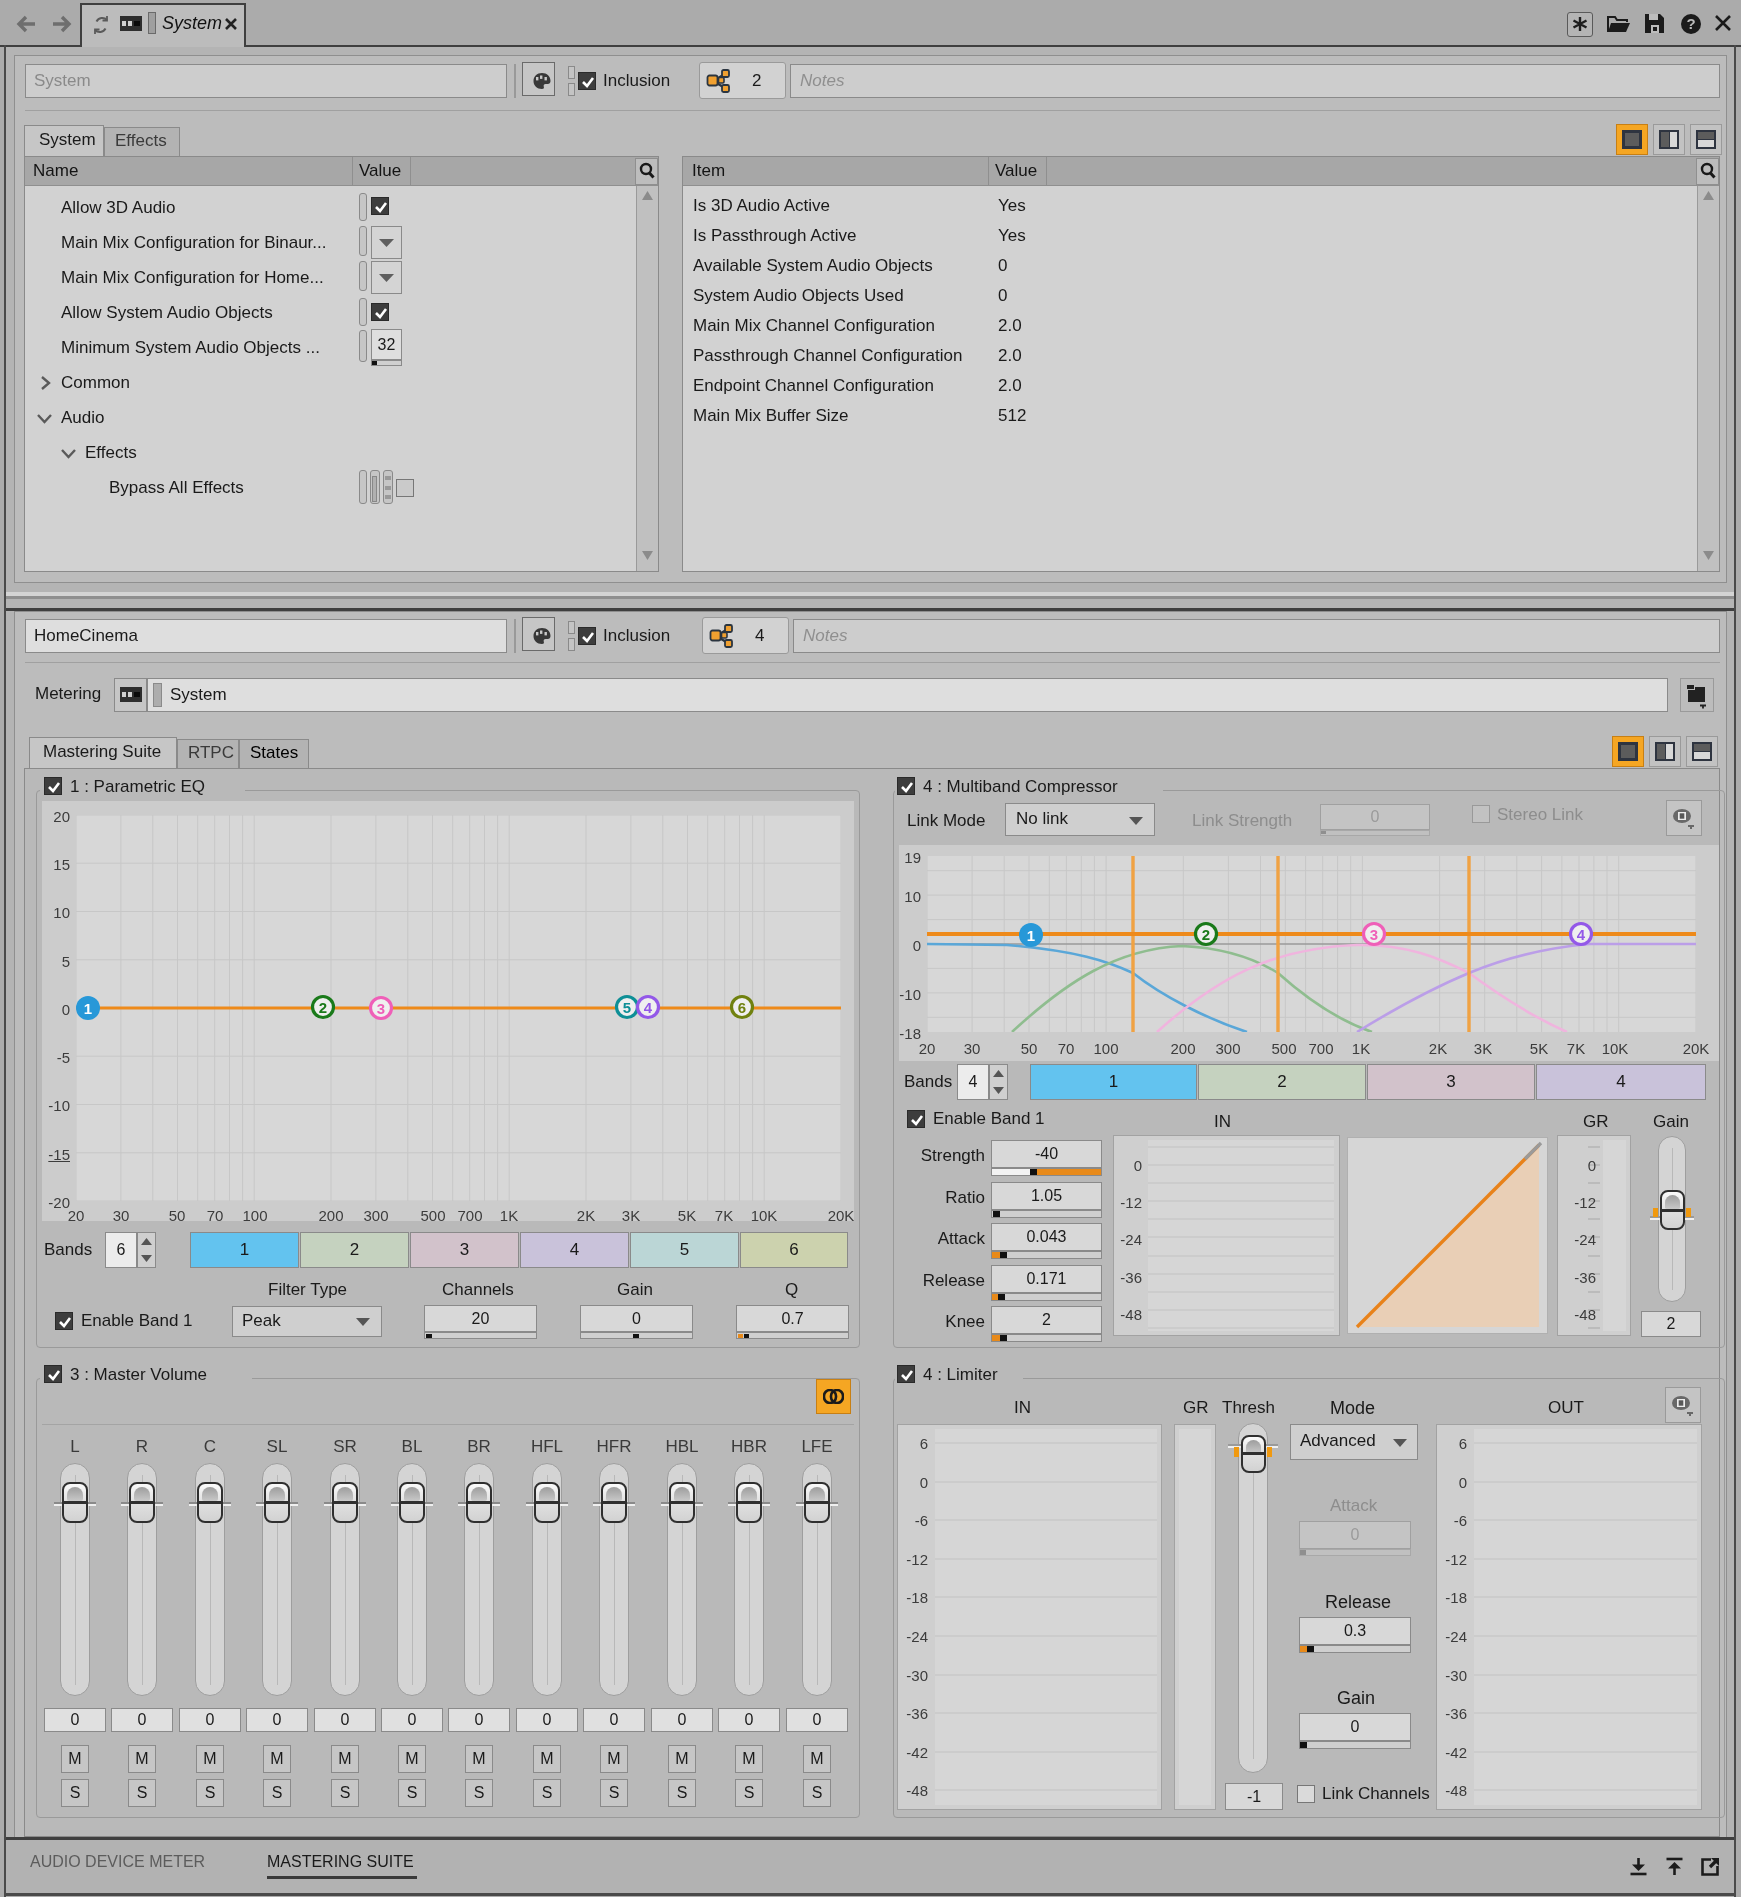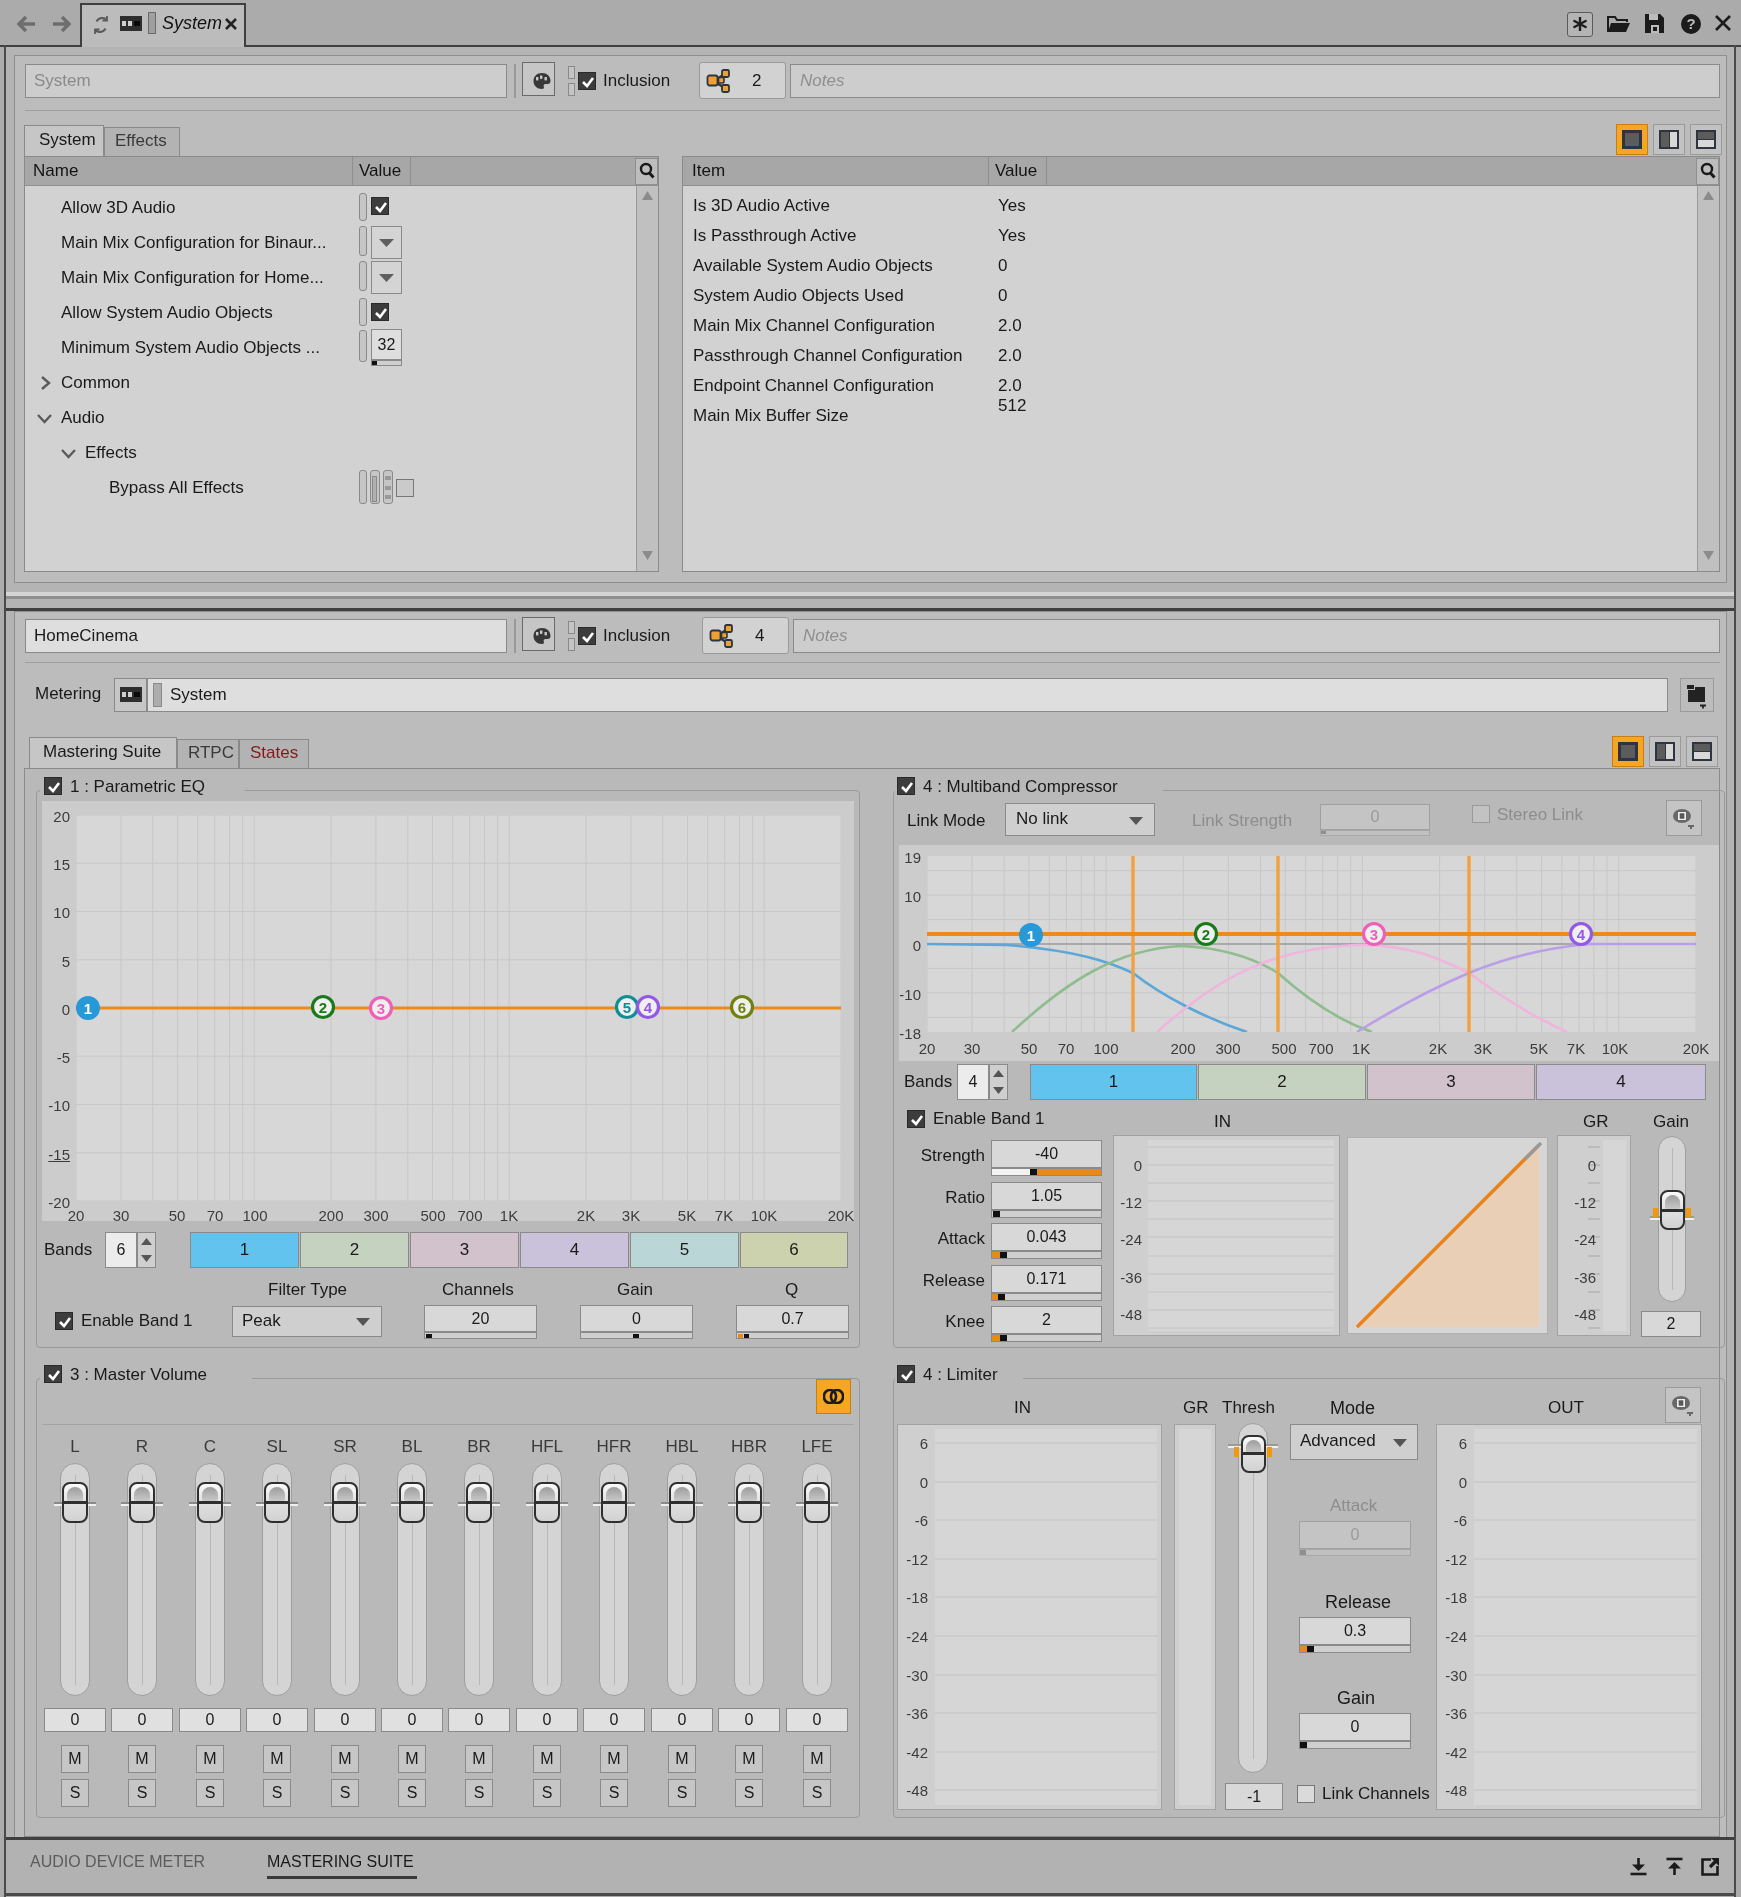--- a/index.html
+++ b/index.html
@@ -226,21 +226,21 @@
     <div class="txt" style="left:998px;top:256px;font-size:17px;">0</div>
   <div class="txt" style="left:693px;top:286px;font-size:17px;">System Audio Objects Used</div>
     <div class="txt" style="left:998px;top:286px;font-size:17px;">0</div>
   <div class="txt" style="left:693px;top:316px;font-size:17px;">Main Mix Channel Configuration</div>
     <div class="txt" style="left:998px;top:316px;font-size:17px;">2.0</div>
   <div class="txt" style="left:693px;top:346px;font-size:17px;">Passthrough Channel Configuration</div>
     <div class="txt" style="left:998px;top:346px;font-size:17px;">2.0</div>
   <div class="txt" style="left:693px;top:376px;font-size:17px;">Endpoint Channel Configuration</div>
     <div class="txt" style="left:998px;top:376px;font-size:17px;">2.0</div>
   <div class="txt" style="left:693px;top:406px;font-size:17px;">Main Mix Buffer Size</div>
-    <div class="txt" style="left:998px;top:396px;font-size:17px;">512</div>
+    <div class="txt" style="left:998px;top:406px;font-size:17px;">512</div>
 
   <div class="abs" style="left:6px;top:592px;width:1728px;height:4px;background:#d4d4d4;"></div>
   <div class="abs" style="left:6px;top:596px;width:1728px;height:3px;background:#8f8f8f;"></div>
 
   <div class="abs" style="left:6px;top:599px;width:1728px;height:1295px;background:#b4b4b4;"></div>
   <div class="abs" style="left:5px;top:608px;width:1731px;height:3px;background:#3f3f3f;"></div>
   <div class="panel" style="left:14px;top:611px;width:1713px;height:1280px;border:1px solid #8f8f8f;"></div>
 
   <div class="inp" style="left:25px;top:619px;width:482px;height:34px;background:#dedede;"></div>
   <div class="txt" style="left:34px;top:626px;font-size:17px;color:#1a1a1a;">HomeCinema</div>
@@ -289,21 +289,21 @@
     <rect x="1" y="2" width="7" height="4" fill="#222"></rect>
     <path d="M9 4 H19 V19 H2 V7 H9 Z" fill="#222"></path>
     <path d="M14 22.5 H20 M17 22.5 V25.5" stroke="#222" stroke-width="1.8"></path>
   </svg>
 
   <div class="abs" style="left:29px;top:737px;width:148px;height:31px;background:#c6c6c6;border:1px solid #8a8a8a;border-bottom:none;box-sizing:border-box;"></div>
   <div class="abs" style="left:177px;top:739px;width:62px;height:29px;background:#b3b3b3;border:1px solid #8a8a8a;border-bottom:none;box-sizing:border-box;"></div>
   <div class="abs" style="left:239px;top:739px;width:70px;height:29px;background:#b3b3b3;border:1px solid #8a8a8a;border-bottom:none;box-sizing:border-box;"></div>
   <div class="txt" style="left:43px;top:742px;font-size:17px;">Mastering Suite</div>
   <div class="txt" style="left:188px;top:743px;font-size:17px;color:#3a3a3a;">RTPC</div>
-  <div class="txt" style="left:250px;top:743px;font-size:17px;color:#7f1d1d;">States</div>
+  <div class="txt" style="left:250px;top:743px;font-size:17px;color:#000000;">States</div>
 
   <div class="abs" style="left:1612px;top:736px;width:32px;height:31px;background:#f5a623;border:1px solid #c77f14;box-sizing:border-box;"></div>
   <div class="abs" style="left:1618px;top:742px;width:20px;height:19px;background:#2e3440;"></div>
   <div class="abs" style="left:1621px;top:745px;width:14px;height:13px;background:#5c5c5c;"></div>
   <div class="abs" style="left:1649px;top:736px;width:32px;height:31px;background:#c2c2c2;border:1px solid #9a9a9a;box-sizing:border-box;"></div>
   <div class="abs" style="left:1655px;top:742px;width:20px;height:19px;background:#2e3440;"></div>
   <div class="abs" style="left:1657px;top:744px;width:8px;height:15px;background:#5c5c5c;"></div>
   <div class="abs" style="left:1666px;top:744px;width:7px;height:15px;background:#d8d8d8;"></div>
   <div class="abs" style="left:1686px;top:736px;width:32px;height:31px;background:#c2c2c2;border:1px solid #9a9a9a;box-sizing:border-box;"></div>
   <div class="abs" style="left:1692px;top:742px;width:20px;height:19px;background:#2e3440;"></div>

